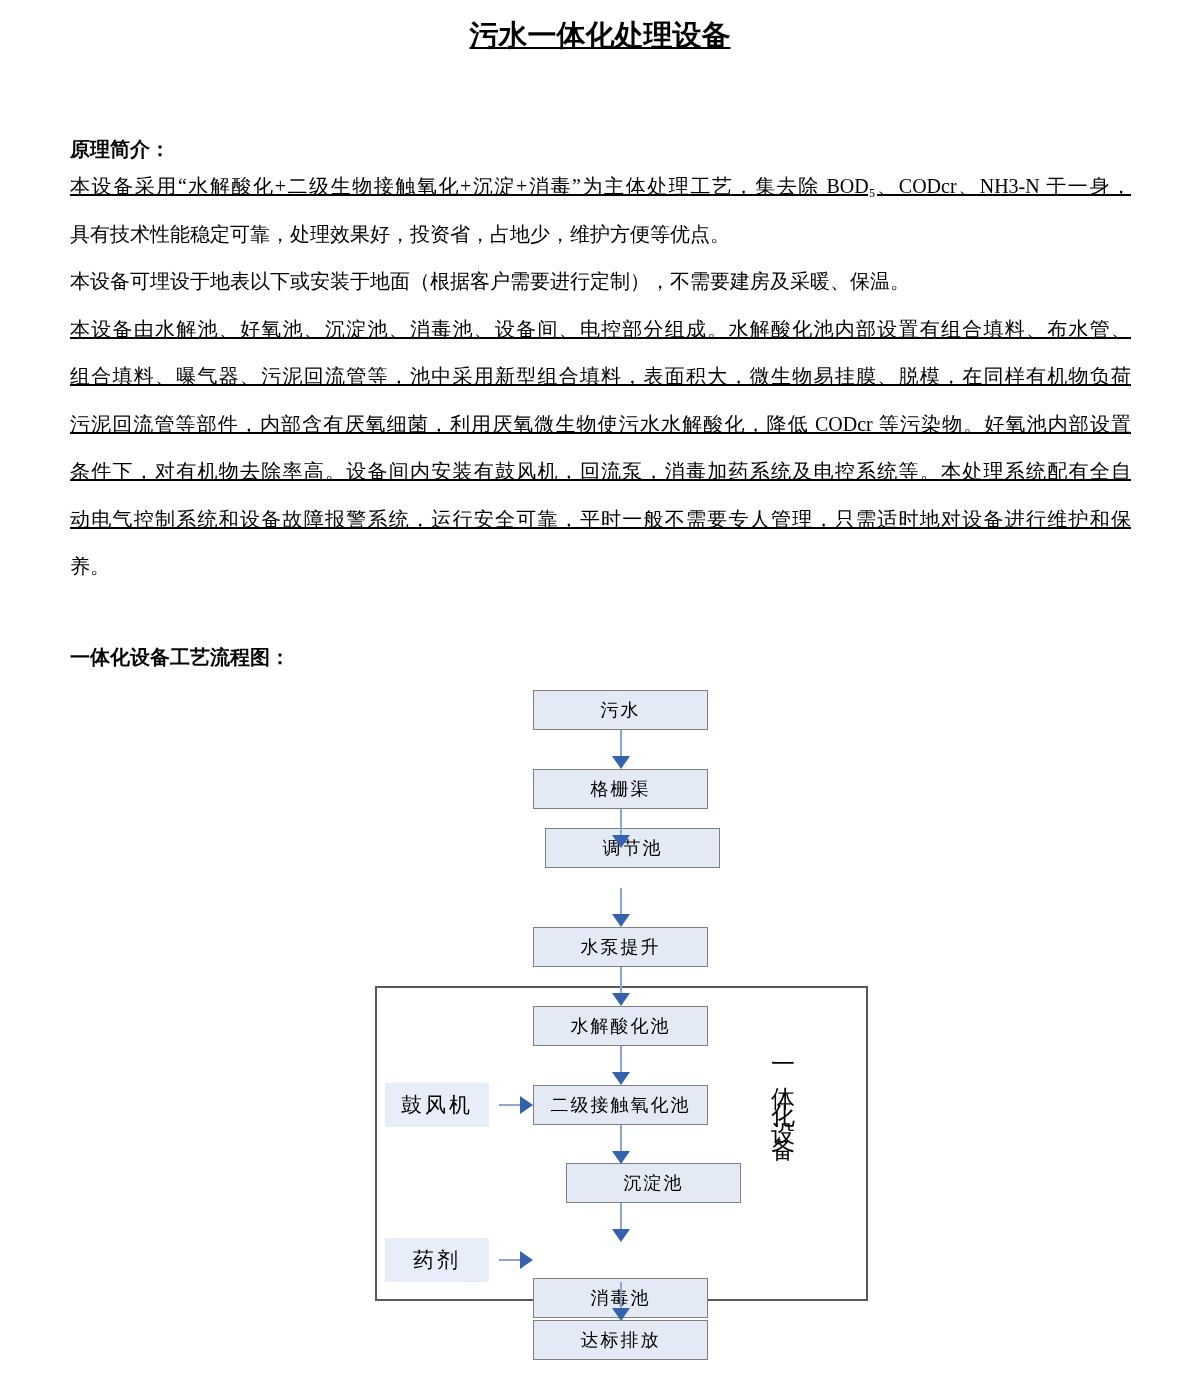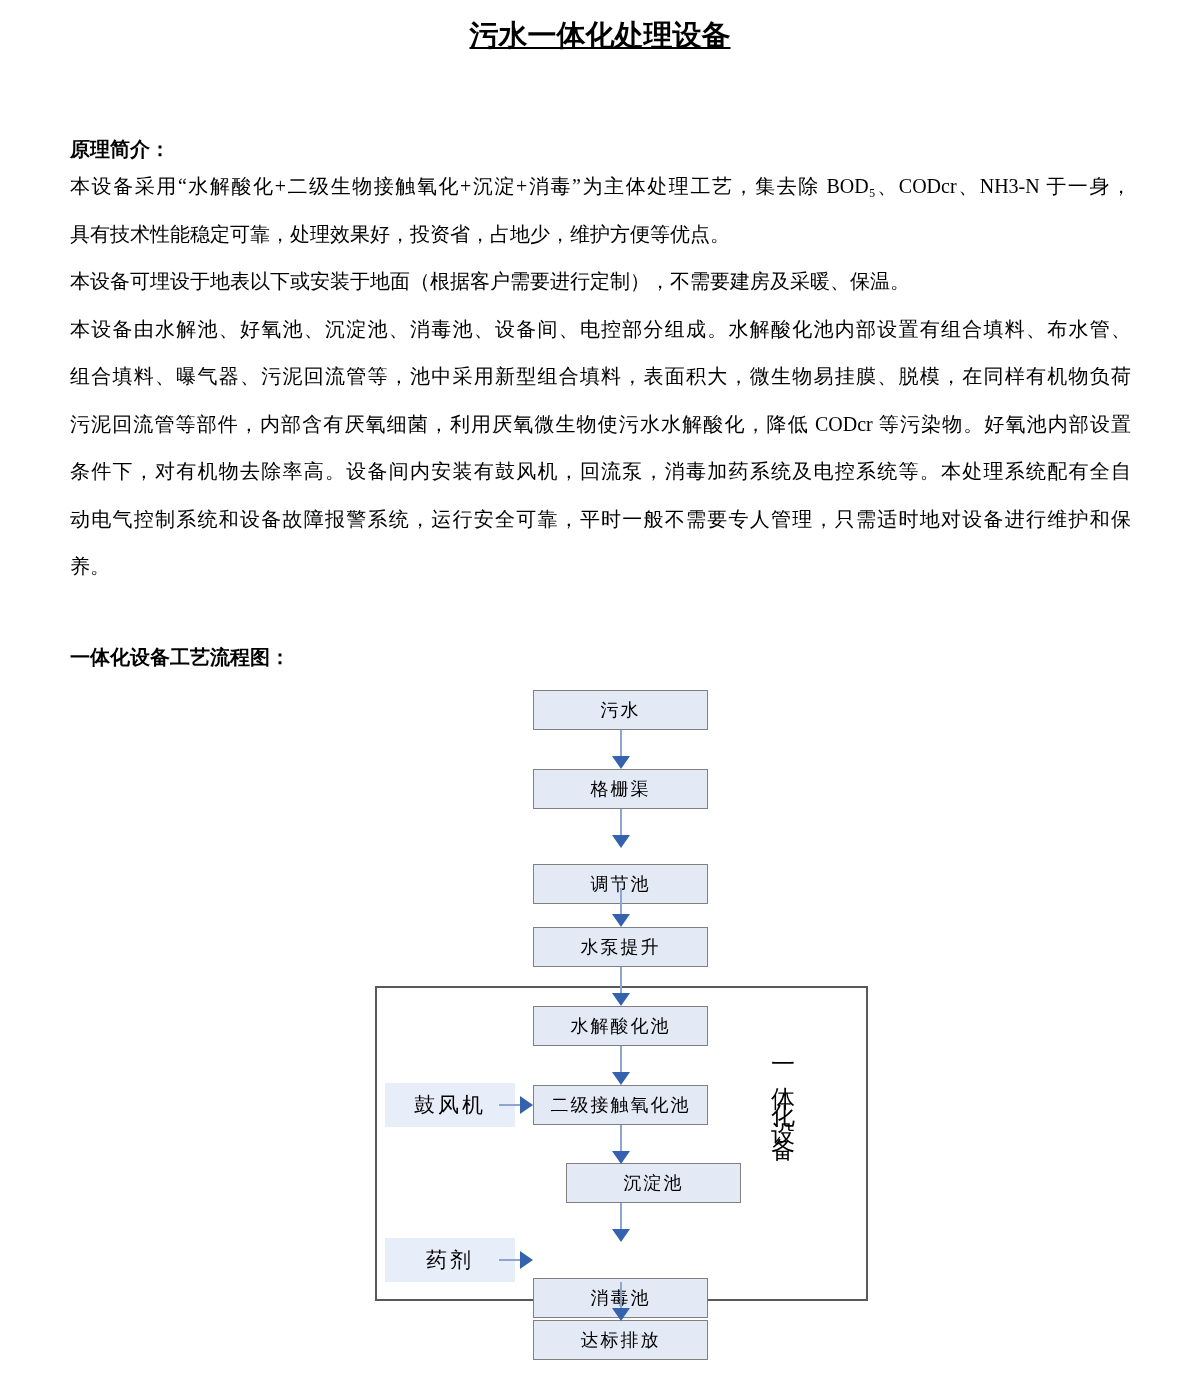--- a/index.html
+++ b/index.html
@@ -38,20 +38,21 @@
     display: block;
     line-height: 47.5px;
     height: 47.5px;
     white-space: nowrap;
     text-align: left;
   }
   .intro-text .line.j {
     white-space: normal;
     text-align: justify;
     text-align-last: justify;
+    text-decoration: underline;
   }
   .flow-heading {
     position: absolute; top: 644px; left: 70px;
     font-size: 20px; font-weight: bold;
   }
   .flowchart { position: absolute; top: 0; left: 0; width: 1200px; height: 1383px; }
   .group-box {
     position: absolute; left: 375px; top: 986px; width: 493px; height: 315px;
     border: 2px solid var(--group-border);
     background: transparent;
@@ -64,25 +65,25 @@
     line-height: 34px;
   }
   .fc-box {
     position: absolute; left: 533px; width: 175px; height: 40px;
     background: var(--box-fill);
     border: 1.5px solid var(--box-border);
     display: flex; align-items: center; justify-content: center;
     font-size: 18px;
     letter-spacing: 2px;
   }
-  .n0 { top: 690px; } .n1 { top: 769px; } .n2 { top: 864px; }
+  .n0 { top: 690px; } .n1 { top: 769px; } .n2 { top: 828px; margin-left: 12px; }
   .n3 { top: 927px; } .n4 { top: 1006px; } .n5 { top: 1085px; }
   .n6 { top: 1163px; margin-left: 33px; } .n7 { top: 1278px; } .n8 { top: 1320px; }
   .side-box {
-    position: absolute; left: 385px; width: 130px; height: 44px;
+    position: absolute; left: 385px; width: 104px; height: 44px;
     background: var(--side-fill);
     display: flex; align-items: center; justify-content: center;
     font-size: 21px;
     letter-spacing: 3px;
   }
   .s0 { top: 1083px; } .s1 { top: 1238px; }
   .varrow { position: absolute; left: 612px; width: 18px; height: 39px; }
   .a0 { top: 730px; } .a1 { top: 809px; } .a2 { top: 888px; } .a3 { top: 967px; }
   .a4 { top: 1046px; } .a5 { top: 1125px; } .a6 { top: 1203px; } .a7 { top: 1282px; }
   .varrow .vline {

